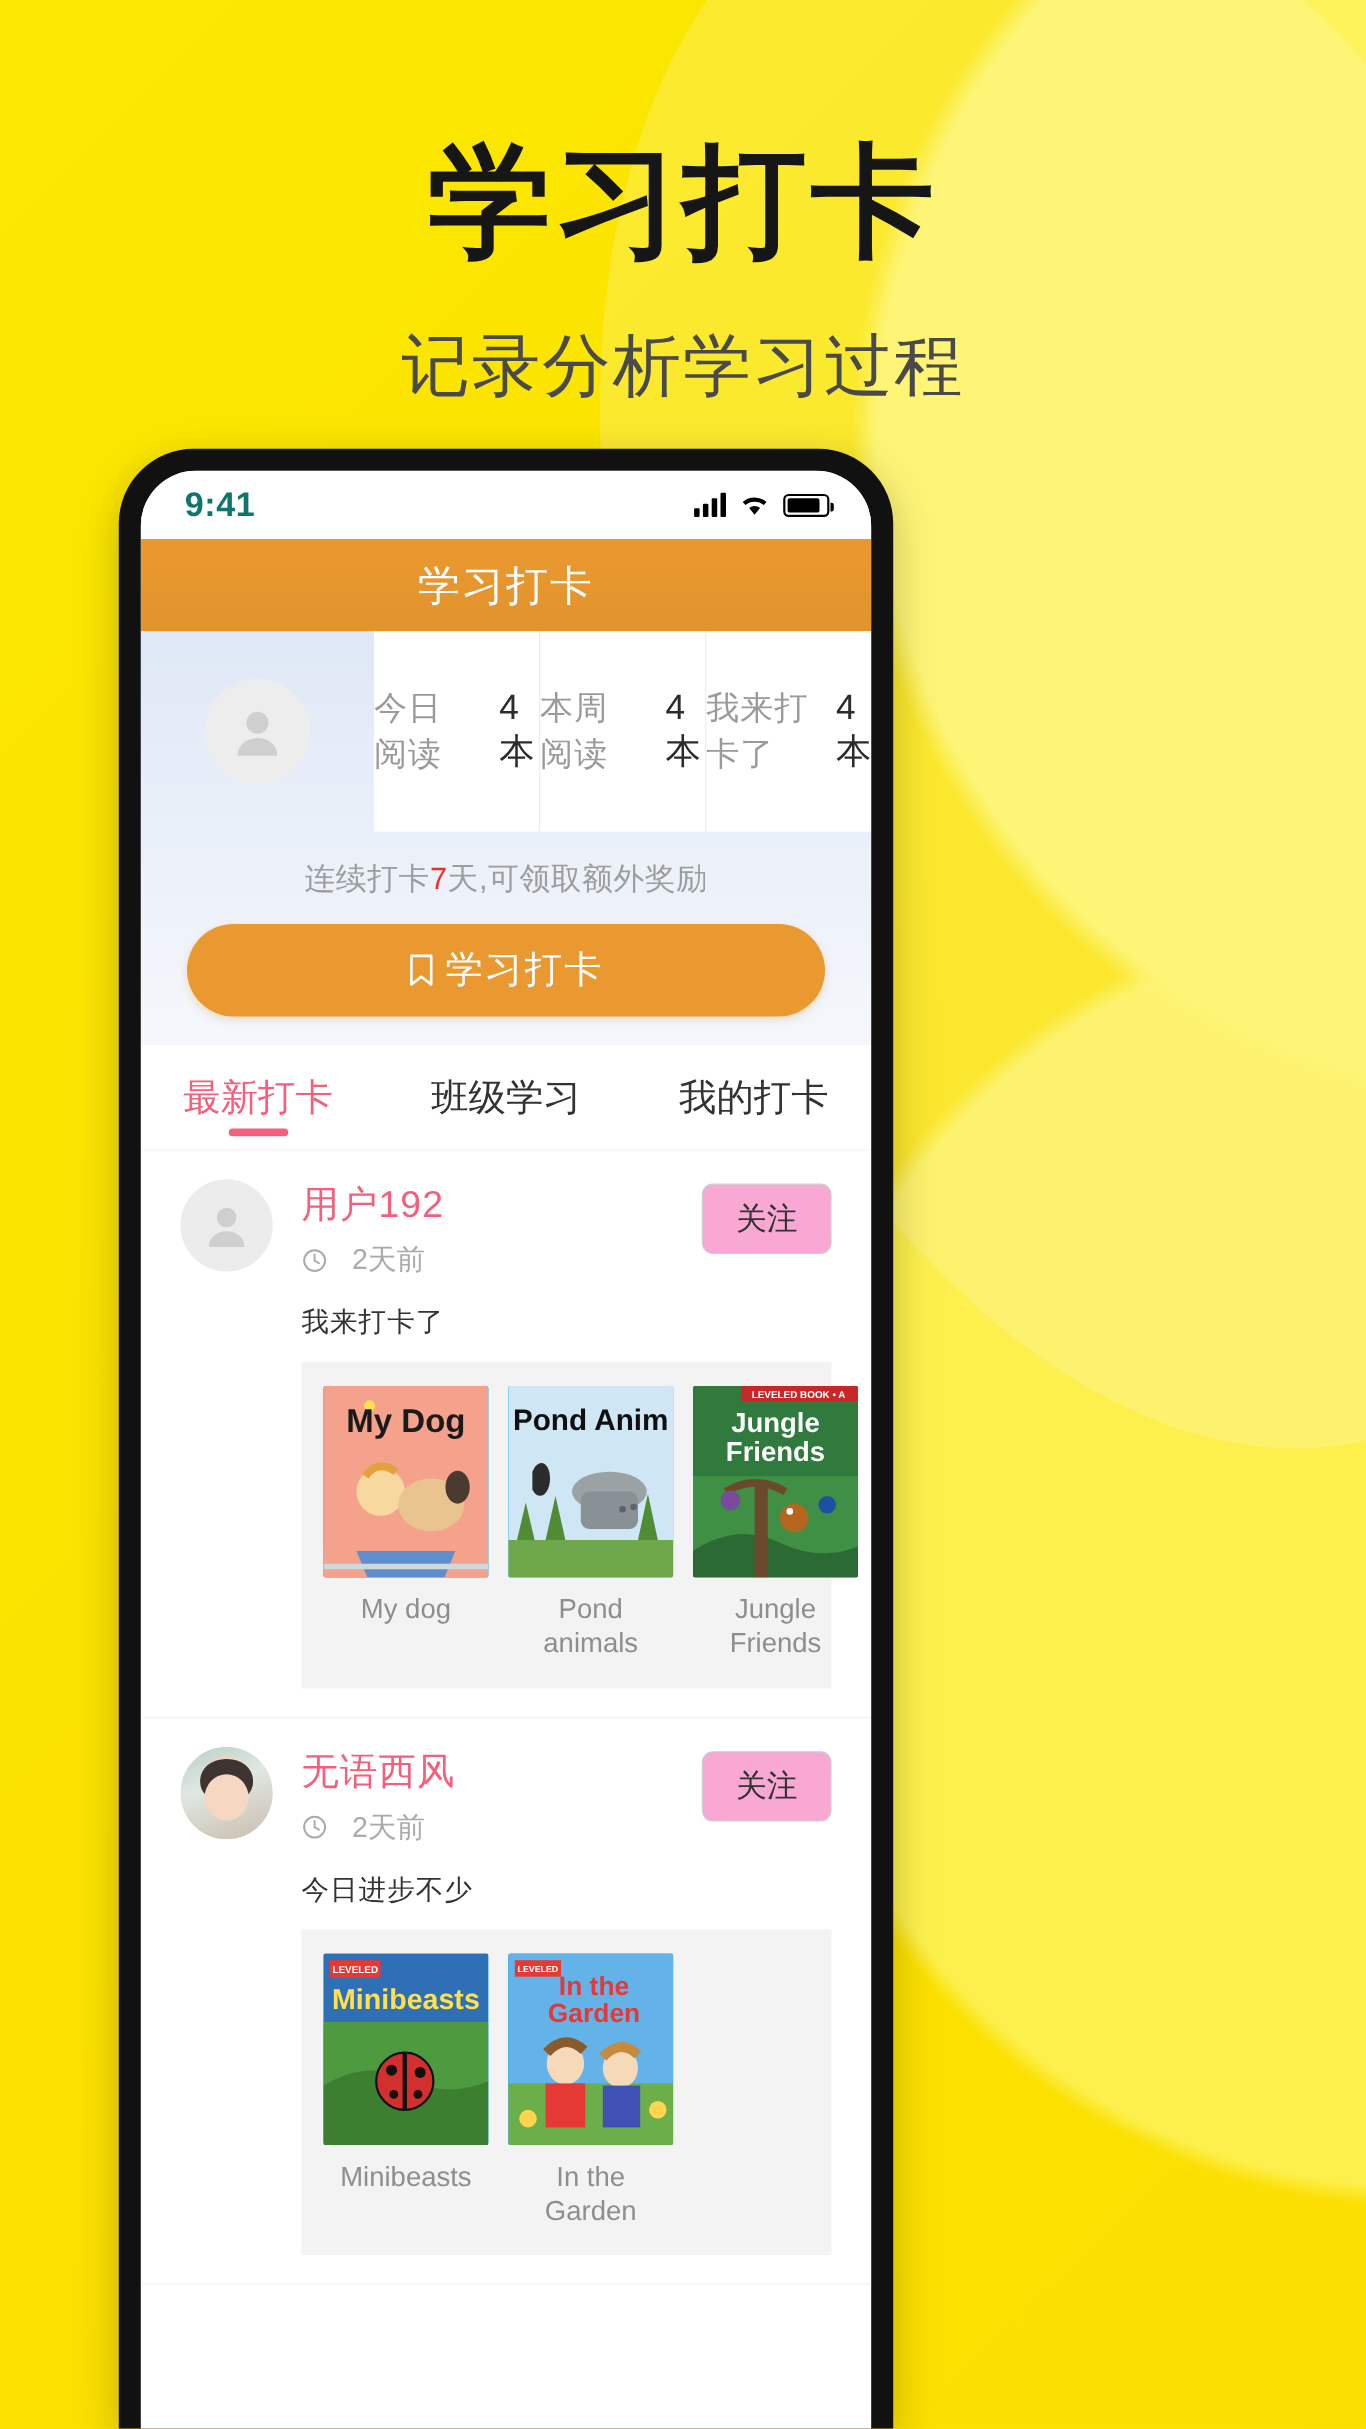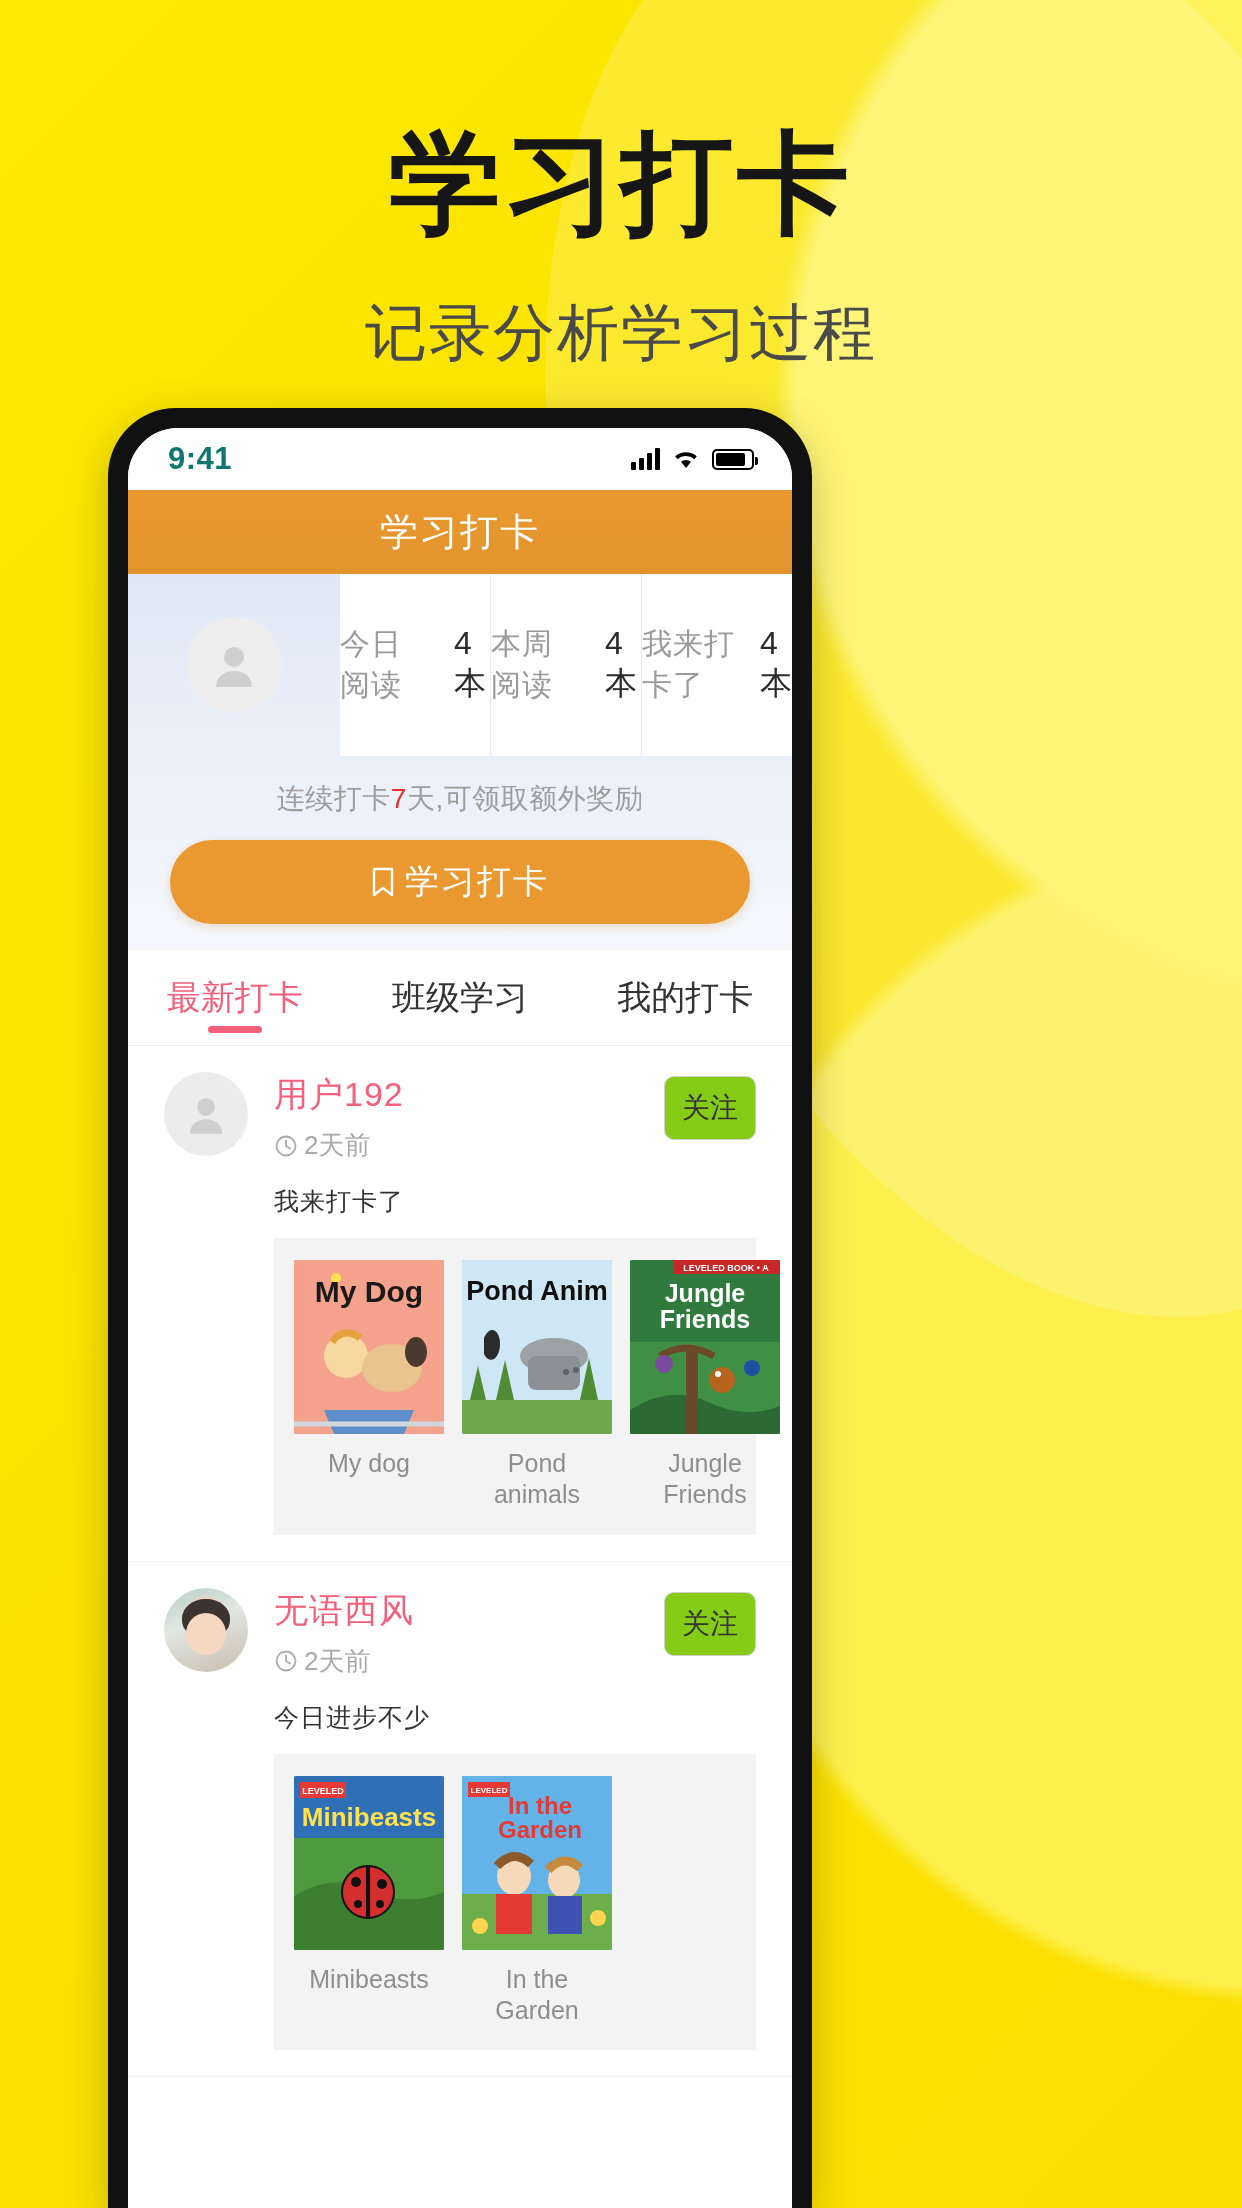--- a/index.html
+++ b/index.html
@@ -182,26 +182,26 @@
     width:56%; height:46%; border-radius:50% 50% 45% 45%;
     background:#3d3330;
   }
   .p-avatar.photo::after{
     content:""; position:absolute; left:26%; top:30%;
     width:48%; height:50%; border-radius:50%;
     background:#f6d8c2;
   }
   .p-meta { margin-left:26px; flex:1; }
   .p-name { font-size:34px; color:#F4607B; letter-spacing:1px; }
-  .p-time { margin-top:10px; font-size:26px; color:#aaa; display:flex; align-items:center; gap:6px;}
+  .p-time { margin-top:10px; font-size:26px; color:#aaa; display:flex; align-items:center; gap:22px;}
   .clock-ico{width:24px;height:24px;display:block}
   .follow-btn {
     border:1px solid #CFCFCF; border-radius:10px;
-    padding:12px 17px; font-size:28px; color:#333;
-    background:#84cc16; flex:none; margin-top:4px;font-family:Liberation Serif, serif;
+    padding:12px 30px; font-size:28px; color:#333;
+    background:#f9a8d4; flex:none; margin-top:4px;font-family:Liberation Serif, serif;
   }
   .p-text { margin:22px 0 0 110px; font-size:25px; color:#333; letter-spacing:1px; }
   .books {
     margin:20px 0 0 110px;
     background:#F3F3F3;
     padding:22px 20px 24px 20px;
     display:flex; gap:18px;
   }
   .book { width:150px; }
   .book-cover {

